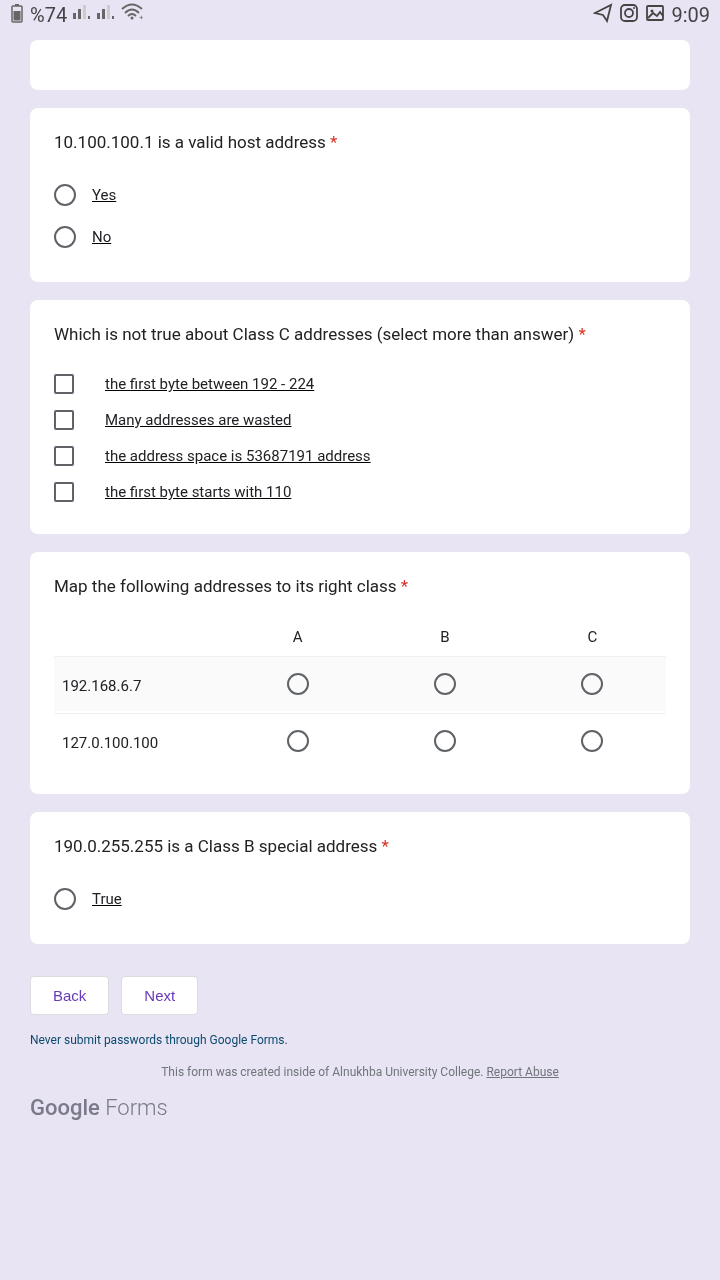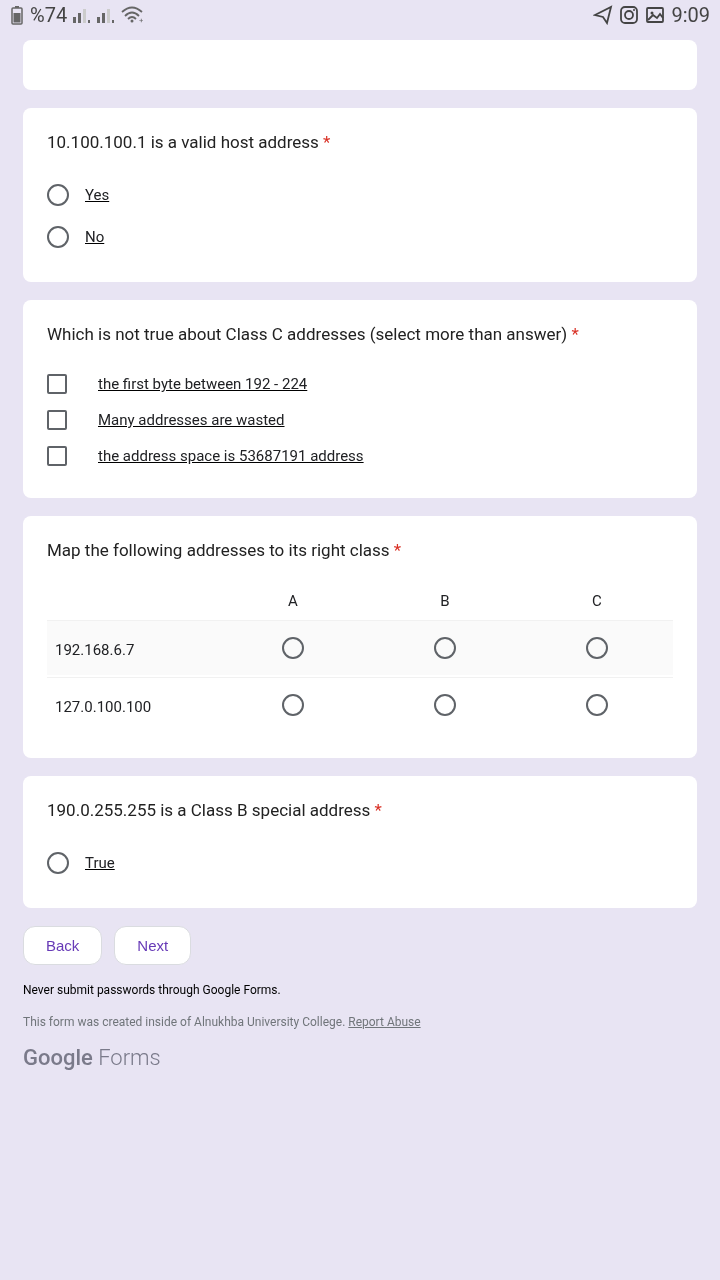--- a/index.html
+++ b/index.html
@@ -16,26 +16,26 @@
     display: flex;
     align-items: center;
     justify-content: space-between;
     padding: 0 10px;
     font-size: 20px;
     color: #444;
     background: #e8e4f3;
   }
   .status-left, .status-right {
     display: flex;
-    align-items: center;
+    align-items: flex-start;
     gap: 6px;
   }
   .status-bar svg { display: block; }
   .content {
-    padding: 0 23px;
+    padding: 0 30px;
   }
   .card {
     background: #fff;
     border-radius: 8px;
     margin-top: 18px;
     padding: 24px;
   }
   .card.top-stub {
     margin-top: 10px;
     height: 50px;
@@ -108,34 +108,36 @@
   }
   
   .nav-row {
     display: flex;
     gap: 12px;
     margin-top: 18px;
   }
   .nav-btn {
     background: #fff;
     border: 1px solid #dadce0;
-    border-radius: 12px;
+    border-radius: 4px;
     padding: 10px 22px;
     font-size: 15px;
     color: #673ab7;
     cursor: pointer;
+    margin-top: 14px;
   }
   .disclaimer {
     font-size: 12px;
-    color: #000000;
+    color: #0c4a6e;
     margin-top: 18px;
   }
   .attribution {
     font-size: 12px;
     color: #70757a;
+    text-align: center;
     margin-top: 18px;
   }
   .attribution .link { text-decoration: underline; cursor: pointer; }
   .gforms {
     text-align: left;
     margin-top: 16px;
     font-size: 22px;
     color: #7a7a8a;
   }
   .gforms .g { font-weight: 500; }
@@ -216,20 +218,24 @@
       <div class="checkbox"></div>
       <span class="opt-label">the first byte between 192 - 224</span>
     </div>
     <div class="opt-row check-row">
       <div class="checkbox"></div>
       <span class="opt-label">Many addresses are wasted</span>
     </div>
     <div class="opt-row check-row">
       <div class="checkbox"></div>
       <span class="opt-label">the address space is 53687191 address</span>
+    </div>
+    <div class="opt-row check-row">
+      <div class="checkbox"></div>
+      <span class="opt-label">the first byte starts with 110</span>
     </div>
   </div>
 
   <div class="card">
     <div class="q-title">
       <span>Map the following addresses to its right class</span> <span class="req">*</span>
     </div>
     <div class="grid">
       <div class="grid-head">
         <div class="grid-label-col"></div>

